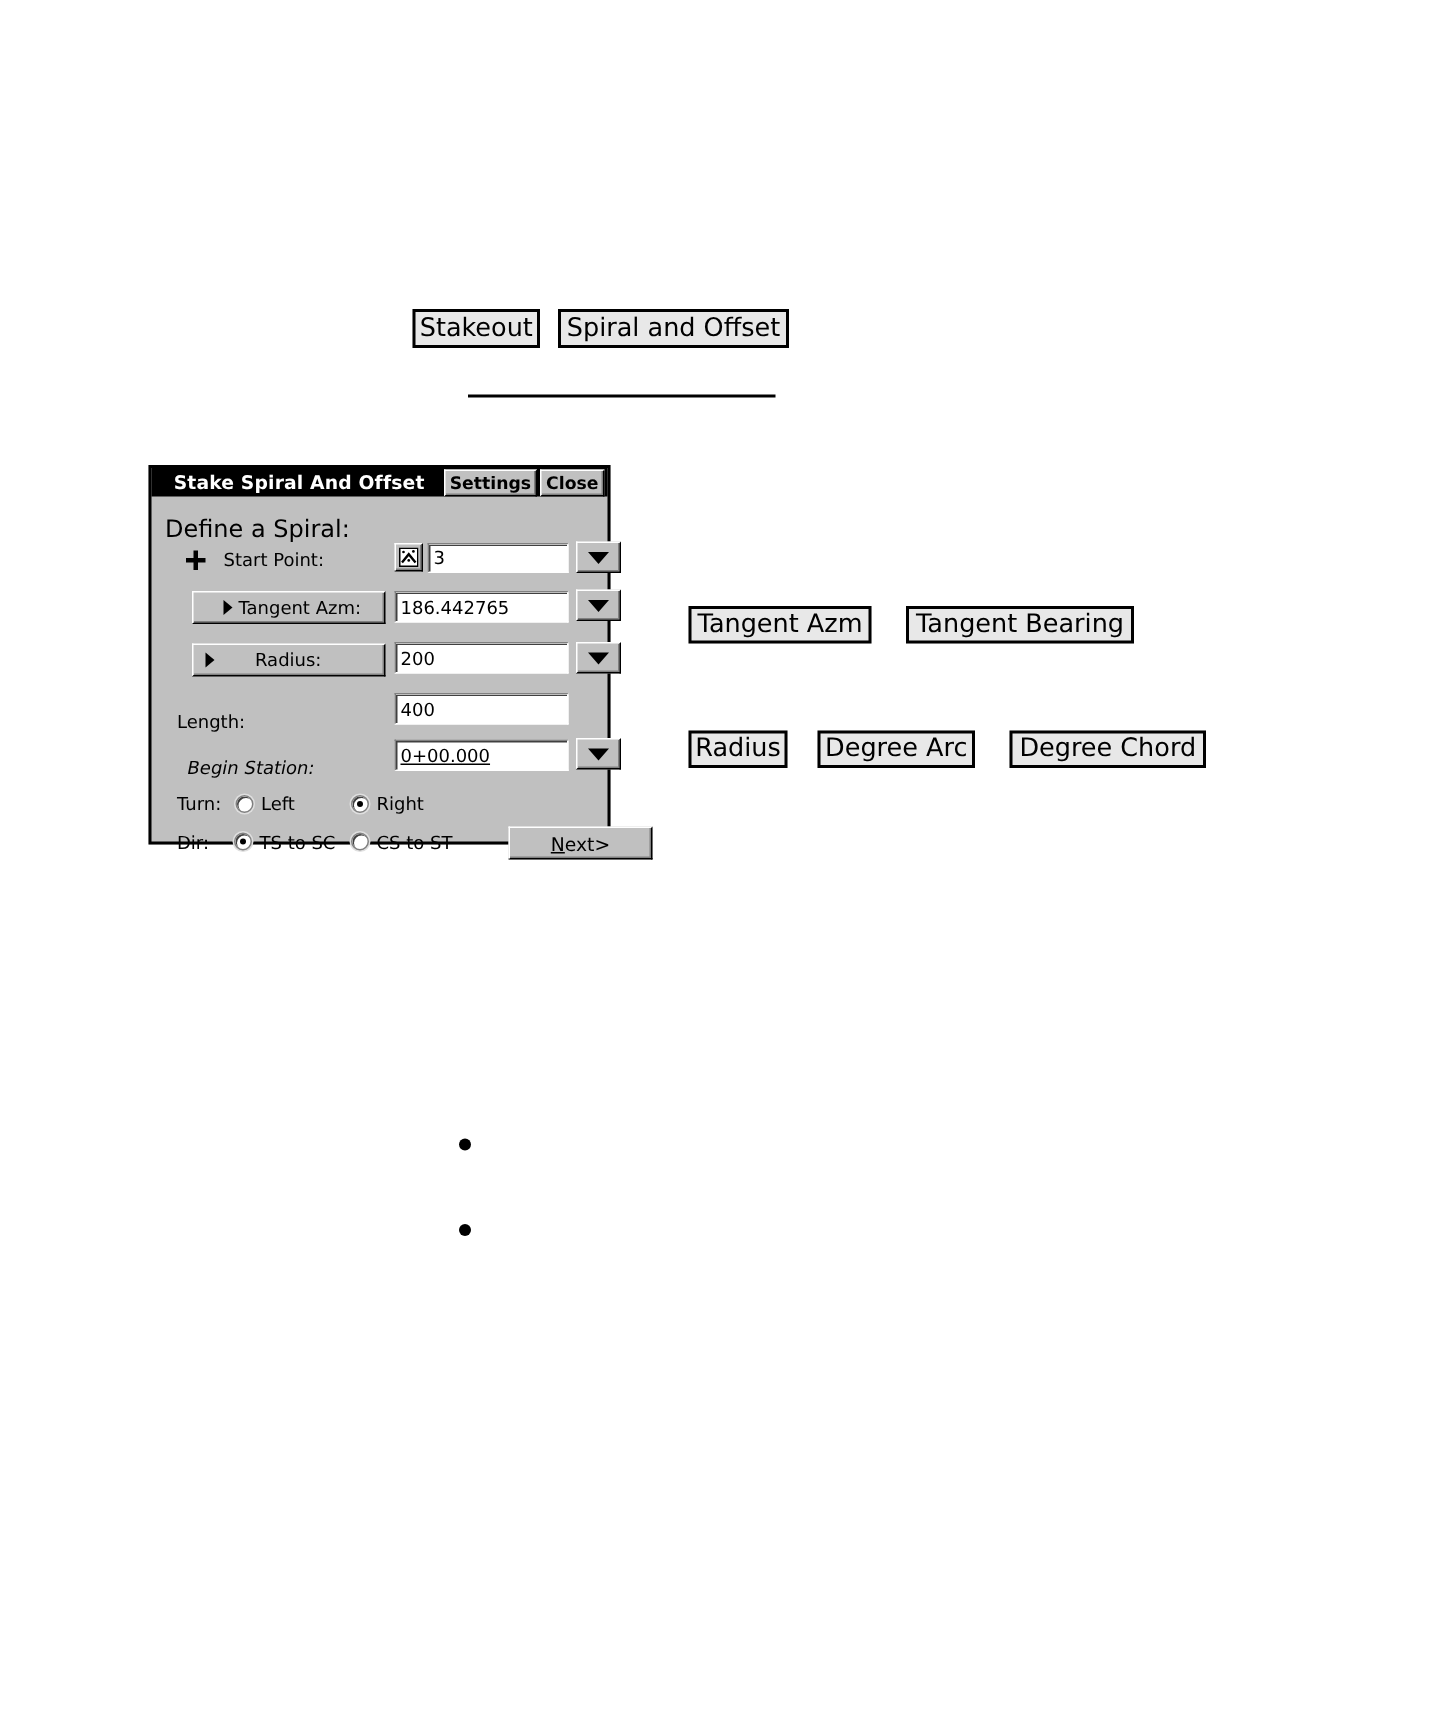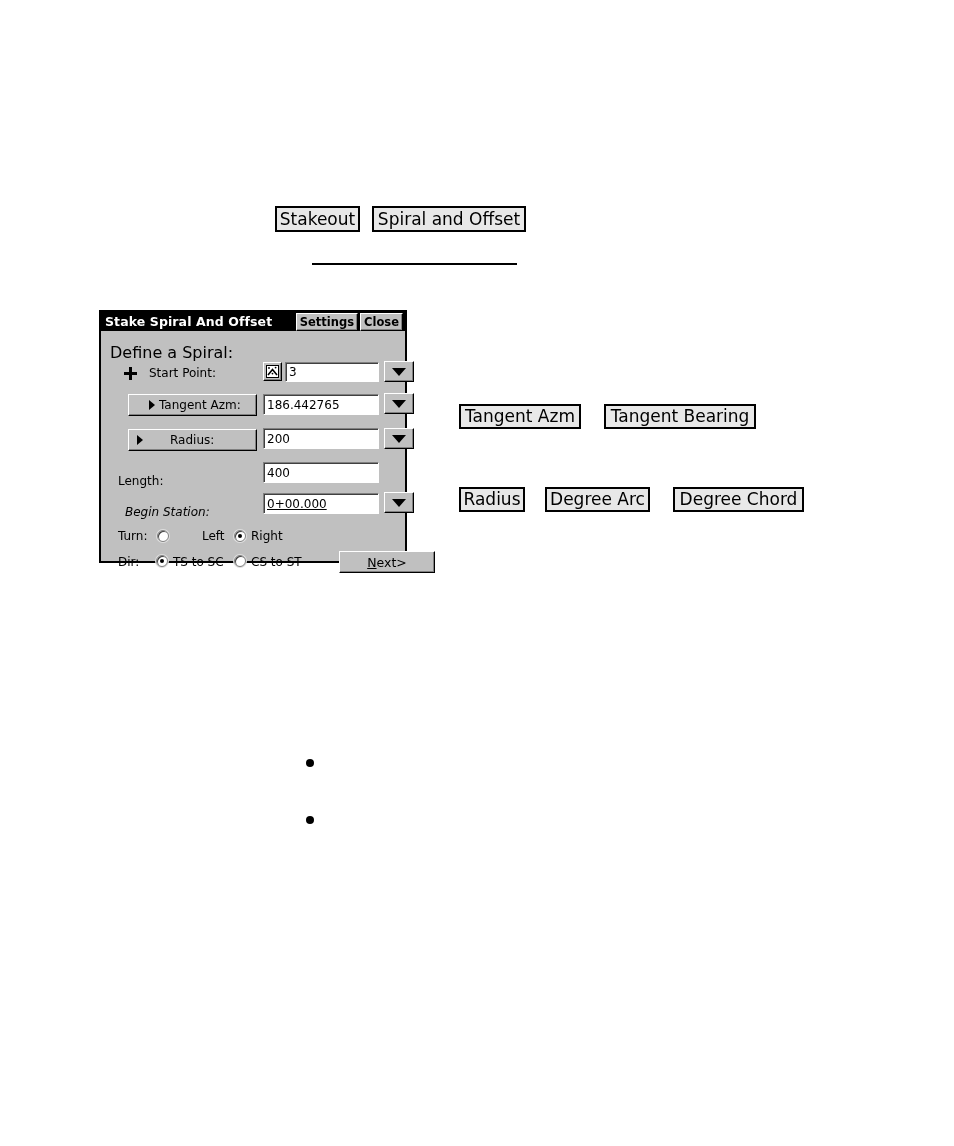--- a/index.html
+++ b/index.html
@@ -56,20 +56,21 @@
     position: absolute;
     left: 99px;
     top: 310px;
     width: 308px;
     height: 253px;
     background: #c0c0c0;
     border: 2px solid #000000;
     box-sizing: border-box;
     font-size: 11.5px;
     font-family: "DejaVu Sans", "Liberation Sans", sans-serif;
+    text-align: center;
   }
   .titlebar {
     position: absolute;
     left: 0; top: 0;
     width: 100%;
     height: 19px;
     background: #000000;
     color: #ffffff;
     display: flex;
     align-items: center;
@@ -322,21 +323,21 @@
     <div class="field" style="left:162px; top:131px; width:116px; height:21px;">400</div>
 
     <div class="lbl" style="left:24px; top:174px;font-style:italic;">Begin Station:</div>
     <div class="field" style="left:162px; top:162px; width:116px; height:21px;text-decoration:underline;">0+00.000</div>
     <div class="btn3d dropbtn" style="left:283px; top:161px; width:30px; height:21px;">
       <span class="arrow-down"></span>
     </div>
 
     <div class="lbl" style="left:17px; top:198px;">Turn:</div>
     <div class="radio" style="left:56px; top:199px;"></div>
-    <div class="lbl" style="left:73px; top:198px;margin-left:28px;">Left</div>
+    <div class="lbl" style="left:73px; top:198px;">Left</div>
     <div class="radio on" style="left:133px; top:199px;"></div>
     <div class="lbl" style="left:150px; top:198px;">Right</div>
 
     <div class="lbl" style="left:17px; top:224px;">Dir:</div>
     <div class="radio on" style="left:55px; top:224px;"></div>
     <div class="lbl" style="left:72px; top:224px;">TS to SC</div>
     <div class="radio" style="left:133px; top:224px;"></div>
     <div class="lbl" style="left:150px; top:224px;">CS to ST</div>
 
     <div class="btn3d nextbtn" style="left:238px; top:220px; width:96px; height:22px;">

